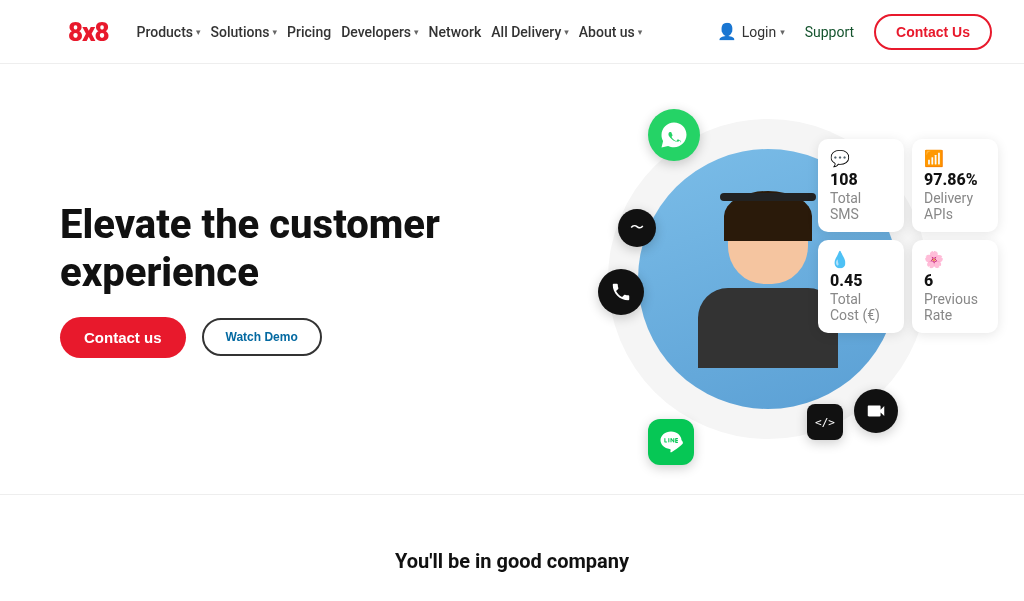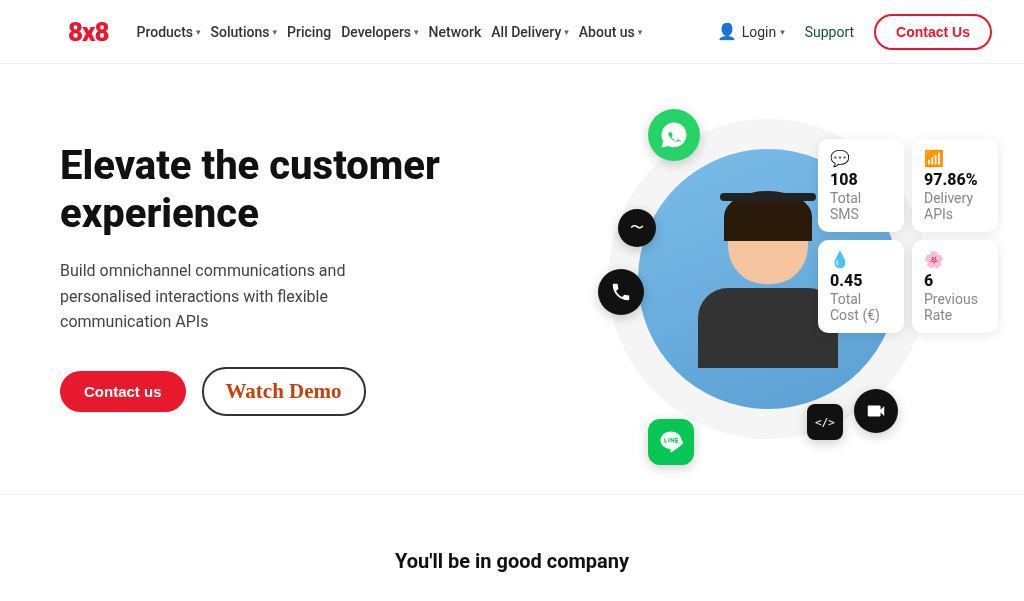--- a/index.html
+++ b/index.html
@@ -35,22 +35,22 @@
     }
     .hero-text { max-width: 480px; }
     .hero-title { font-size: 40px; font-weight: 800; color: #111; line-height: 1.2; margin-bottom: 20px; }
     .hero-subtitle { font-size: 16px; color: #444; line-height: 1.6; margin-bottom: 32px; max-width: 380px; }
     .hero-buttons { display: flex; gap: 16px; align-items: center; }
     .btn-primary {
       background: #e8192c; color: #fff; border: none; padding: 12px 24px;
       border-radius: 24px; font-size: 15px; font-weight: 600; cursor: pointer;
     }
     .btn-secondary {
-      background: transparent; color: #c2410c; border: 2px solid #333; padding: 10px 22px;
-      border-radius: 24px; font-size: 21px; font-weight: 600; cursor: pointer; font-family: Liberation Serif, serif;
+      background: transparent; color: #0369a1; border: 2px solid #333; padding: 10px 22px;
+      border-radius: 24px; font-size: 12px; font-weight: 600; cursor: pointer;
     }
 
     
     .hero-visual {
       position: relative; width: 460px; height: 400px; flex-shrink: 0;
     }
 
     
     .circle-bg {
       position: absolute; width: 320px; height: 320px; border-radius: 50%;
@@ -168,21 +168,20 @@
       <span class="chevron">▾</span>
     </span>
     <span class="support-link">Support</span>
     <button class="contact-btn">Contact Us</button>
   </div>
 </nav>
 
 <section class="hero">
   <div class="hero-text">
     <h1 class="hero-title">Elevate the customer experience</h1>
-    <p class="hero-subtitle">Build omnichannel communications and personalised interactions with flexible communication APIs</p>
     <div class="hero-buttons">
       <button class="btn-primary">Contact us</button>
       <button class="btn-secondary">Watch Demo</button>
     </div>
   </div>
 
   <div class="hero-visual">
 
     <div class="circle-bg"></div>
 

